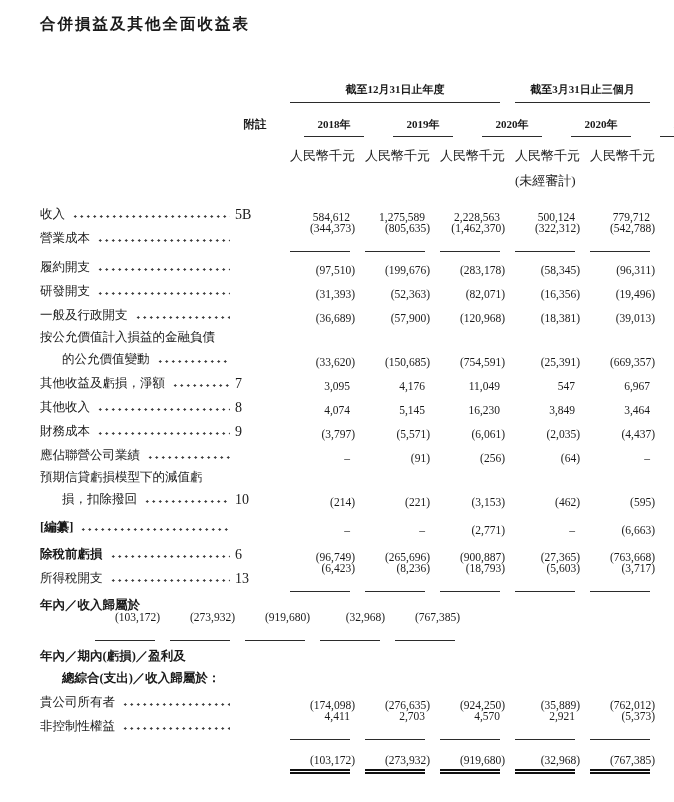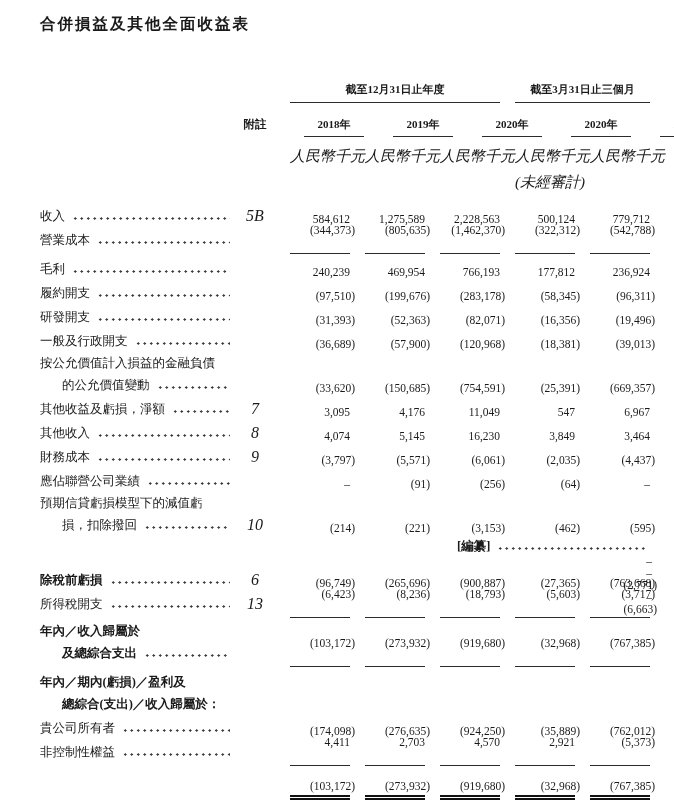--- a/index.html
+++ b/index.html
@@ -38,21 +38,21 @@
   .ycell {
     margin-left:15px; width:60px; text-align:center;
     font-weight:bold; font-size:11px;
     border-bottom:1px solid #2b2b2b; padding-bottom:4px;
     flex:0 0 auto; white-space:nowrap;
   }
   .unit-row { margin-top:10px; }
   .unaudited-row { margin-top:7px; }
   .ucell {
     margin-left:15px; width:60px; text-align:left;
-    font-style:italic; font-size:15px; flex:0 0 auto; white-space:nowrap;
+    font-size:13px; flex:0 0 auto; white-space:nowrap;
   }
 
   
   .tbody { margin-top:9px; }
   .row { display:flex; align-items:flex-end; height:24px; }
   .row.compact { height:22px; }
   .row.ul { height:29px; }
   .row.compact.ul { height:27px; }
   .row.dul { height:32px; }
 
@@ -64,22 +64,22 @@
   .label.indent { padding-left:22px; width:173px; }
   .row.bold .label-text { font-weight:bold; }
   .leader {
     flex:1 1 auto; height:11px; margin:0 5px 1px 7px;
     background-image:radial-gradient(circle, #3c3c3c 1px, rgba(0,0,0,0) 1.3px);
     background-size:6.5px 11px;
     background-repeat:repeat-x;
     background-position:left center;
   }
   .note {
-    width:40px; flex:0 0 auto; text-align:center;
-    font-size:16px; white-space:nowrap;font-style:italic;
+    width:40px; flex:0 0 auto; text-align:left;
+    font-size:14px; white-space:nowrap;
   }
   .cell {
     margin-left:15px; width:60px; flex:0 0 auto;
     display:flex; justify-content:flex-end;
     font-size:11.5px;
   }
   .val { white-space:nowrap; }
   .val.paren { margin-right:-5px; }
 
   .row.ul > .label, .row.ul > .note { padding-bottom:5px; }
@@ -170,42 +170,20 @@
           </div>
           <div class="cell">
             <span class="val paren">(322,312)</span>
           </div>
           <div class="cell">
             <span class="val paren">(542,788)</span>
           </div>
         </div>
         <div class="row">
           <div class="label">
-            <span class="label-text">毛利</span>
-            <span class="leader"></span>
-          </div>
-          <div class="note"></div>
-          <div class="cell">
-            <span class="val">240,239</span>
-          </div>
-          <div class="cell">
-            <span class="val">469,954</span>
-          </div>
-          <div class="cell">
-            <span class="val">766,193</span>
-          </div>
-          <div class="cell">
-            <span class="val">177,812</span>
-          </div>
-          <div class="cell">
-            <span class="val">236,924</span>
-          </div>
-        </div>
-        <div class="row">
-          <div class="label">
             <span class="label-text">履約開支</span>
             <span class="leader"></span>
           </div>
           <div class="note"></div>
           <div class="cell">
             <span class="val paren">(97,510)</span>
           </div>
           <div class="cell">
             <span class="val paren">(199,676)</span>
           </div>
@@ -400,21 +378,21 @@
           <div class="cell">
             <span class="val paren">(3,153)</span>
           </div>
           <div class="cell">
             <span class="val paren">(462)</span>
           </div>
           <div class="cell">
             <span class="val paren">(595)</span>
           </div>
         </div>
-        <div class="row bold" style="margin-top: 4px; flex-direction: column;">
+        <div class="row bold" style="margin-top: 4px;">
           <div class="label">
             <span class="label-text">[編纂]</span>
             <span class="leader"></span>
           </div>
           <div class="note"></div>
           <div class="cell">
             <span class="val">–</span>
           </div>
           <div class="cell">
             <span class="val">–</span>
@@ -473,24 +451,20 @@
             <span class="val paren">(3,717)</span>
           </div>
         </div>
         <div class="row compact bold">
           <div class="label">
             <span class="label-text">年內／收入歸屬於</span>
           </div>
           <div class="note"></div>
         </div>
         <div class="row compact ul bold">
-          <div class="label indent">
-            <span class="label-text">及總綜合支出</span>
-            <span class="leader"></span>
-          </div>
           <div class="note"></div>
           <div class="cell">
             <span class="val paren">(103,172)</span>
           </div>
           <div class="cell">
             <span class="val paren">(273,932)</span>
           </div>
           <div class="cell">
             <span class="val paren">(919,680)</span>
           </div>

